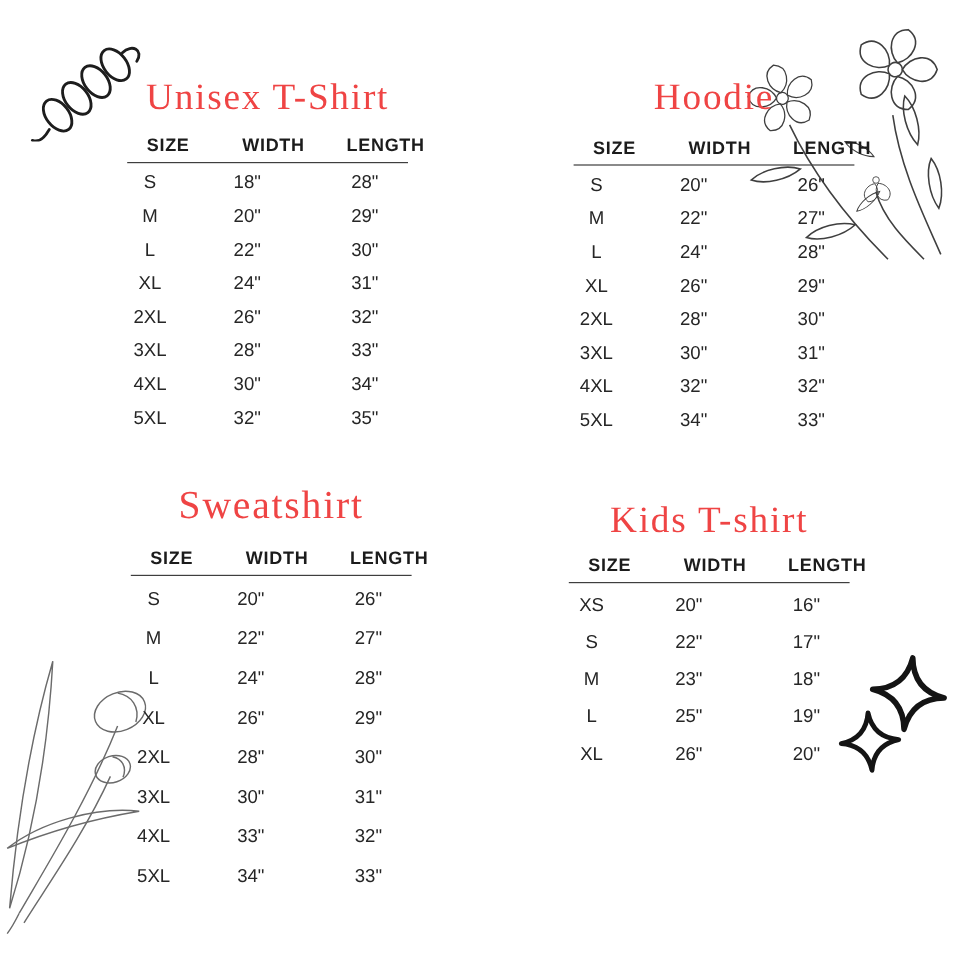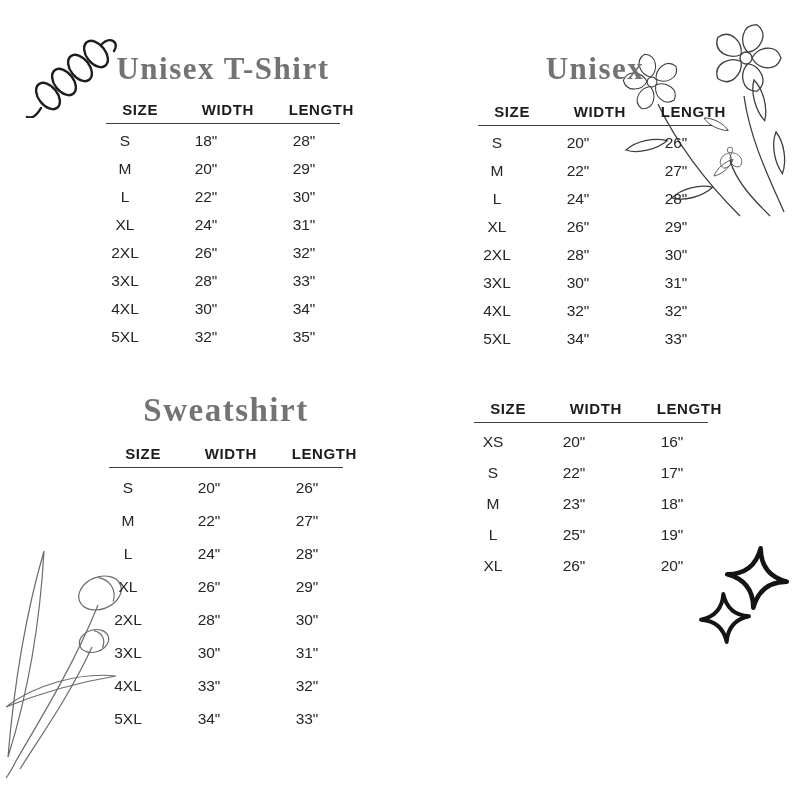--- a/index.html
+++ b/index.html
@@ -18,24 +18,24 @@
   #deco-sparkles { left: 697px; top: 538px; }
 
   .sect { position: absolute; z-index: 2; text-align: center; }
   #sec-unisex     { left: 70px;  top: 48px;  width: 306px; }
   #sec-hoodie     { left: 442px; top: 48px;  width: 306px; }
   #sec-sweatshirt { left: 68px;  top: 388px; width: 316px; }
   #sec-kids       { left: 438px; top: 400px; width: 306px; }
 
   .title {
     font-family: "Liberation Serif", "DejaVu Serif", serif;
-    font-weight: 700;
+    font-weight: 400;
     letter-spacing: 1.5px;
-    color: #737373;
-    margin: 4px;
+    color: #ef4444;
+    margin: 16px;
     line-height: 1.1;
   }
   #sec-unisex .title     { font-size: 31px; margin-bottom: 15px; }
   #sec-hoodie .title     { font-size: 31px; margin-bottom: 17px; }
   #sec-sweatshirt .title { font-size: 33px; margin-bottom: 17px; }
   #sec-kids .title       { font-size: 31px; margin-bottom: 13px; }
 
   .grid {
     display: grid;
     grid-template-columns: 66px 96px 100px;
@@ -168,21 +168,21 @@
       <div class="td">4XL</div>
       <div class="td">30"</div>
       <div class="td">34"</div>
       <div class="td">5XL</div>
       <div class="td">32"</div>
       <div class="td">35"</div>
     </div>
 </section>
 
 <section class="sect" id="sec-hoodie">
-  <h2 class="title">Unisex</h2>
+  <h2 class="title">Hoodie</h2>
   <div class="grid" style="--rh:28px">
       <div class="th">SIZE</div>
       <div class="th">WIDTH</div>
       <div class="th">LENGTH</div>
       <div class="rule"></div>
       <div class="td">S</div>
       <div class="td">20"</div>
       <div class="td">26"</div>
       <div class="td">M</div>
       <div class="td">22"</div>
@@ -236,20 +236,21 @@
       <div class="td">4XL</div>
       <div class="td">33"</div>
       <div class="td">32"</div>
       <div class="td">5XL</div>
       <div class="td">34"</div>
       <div class="td">33"</div>
     </div>
 </section>
 
 <section class="sect" id="sec-kids">
+  <h2 class="title">Kids T-shirt</h2>
   <div class="grid" style="--rh:31px">
       <div class="th">SIZE</div>
       <div class="th">WIDTH</div>
       <div class="th">LENGTH</div>
       <div class="rule"></div>
       <div class="td">XS</div>
       <div class="td">20"</div>
       <div class="td">16"</div>
       <div class="td">S</div>
       <div class="td">22"</div>

